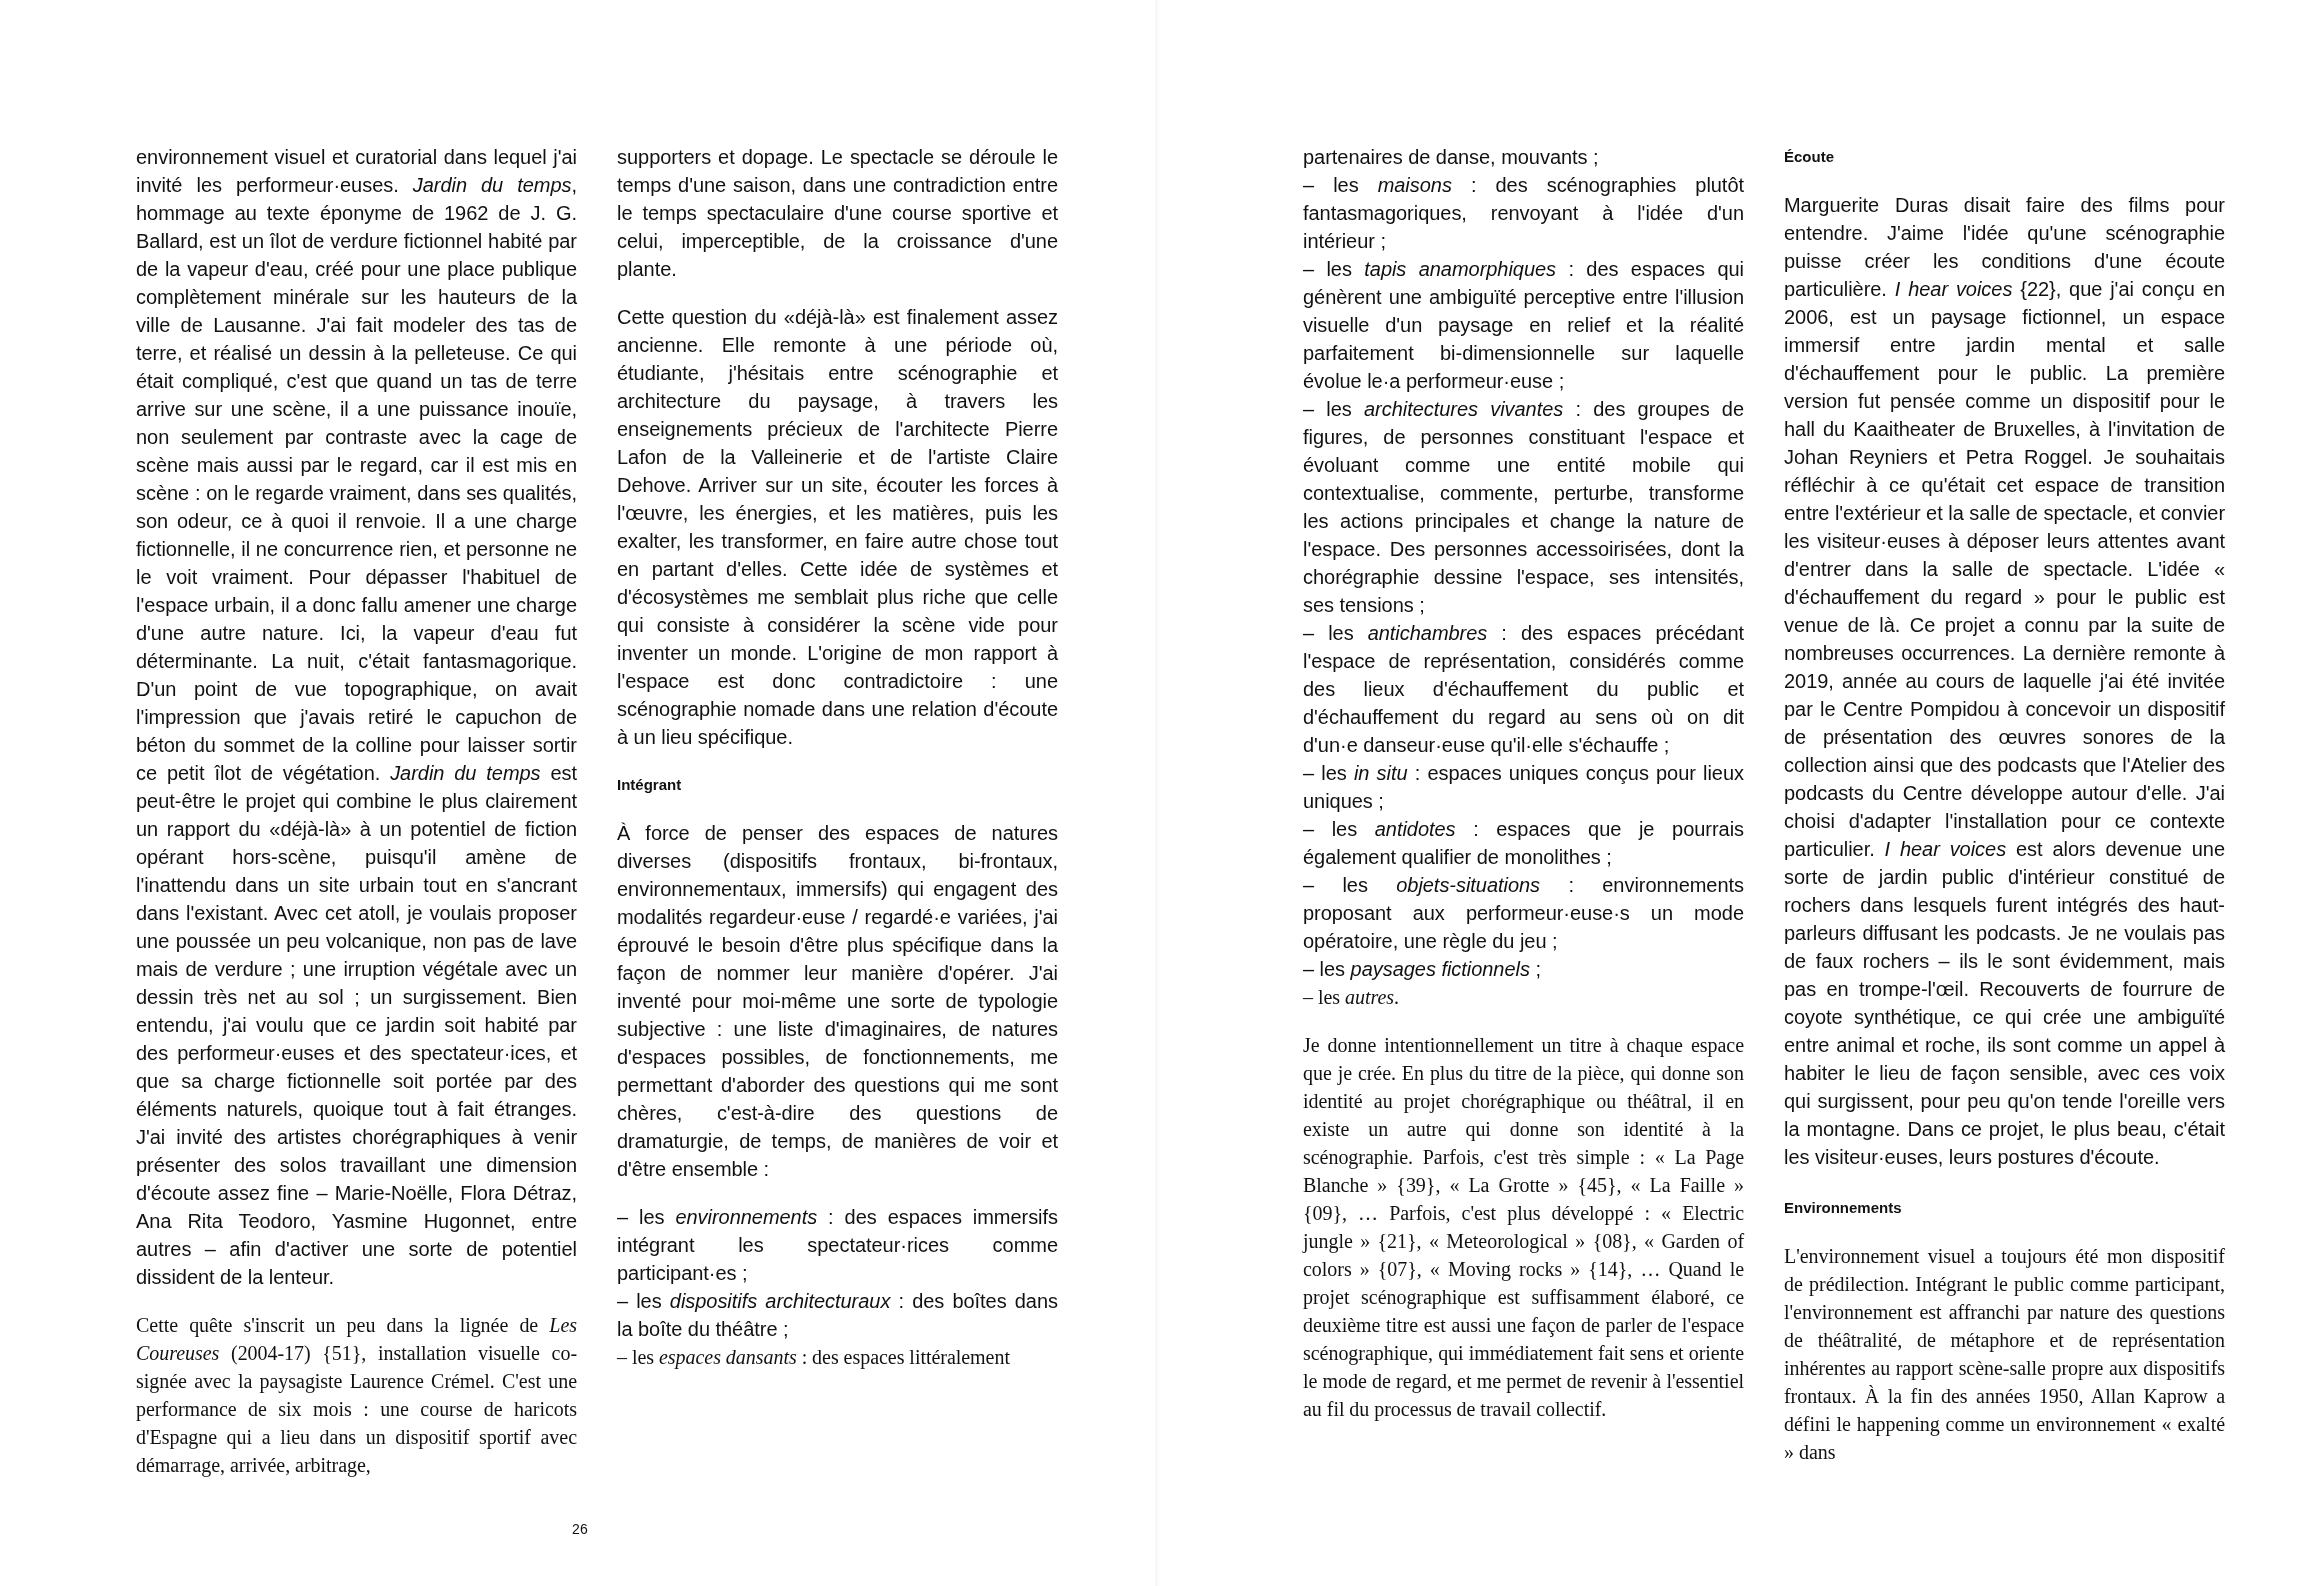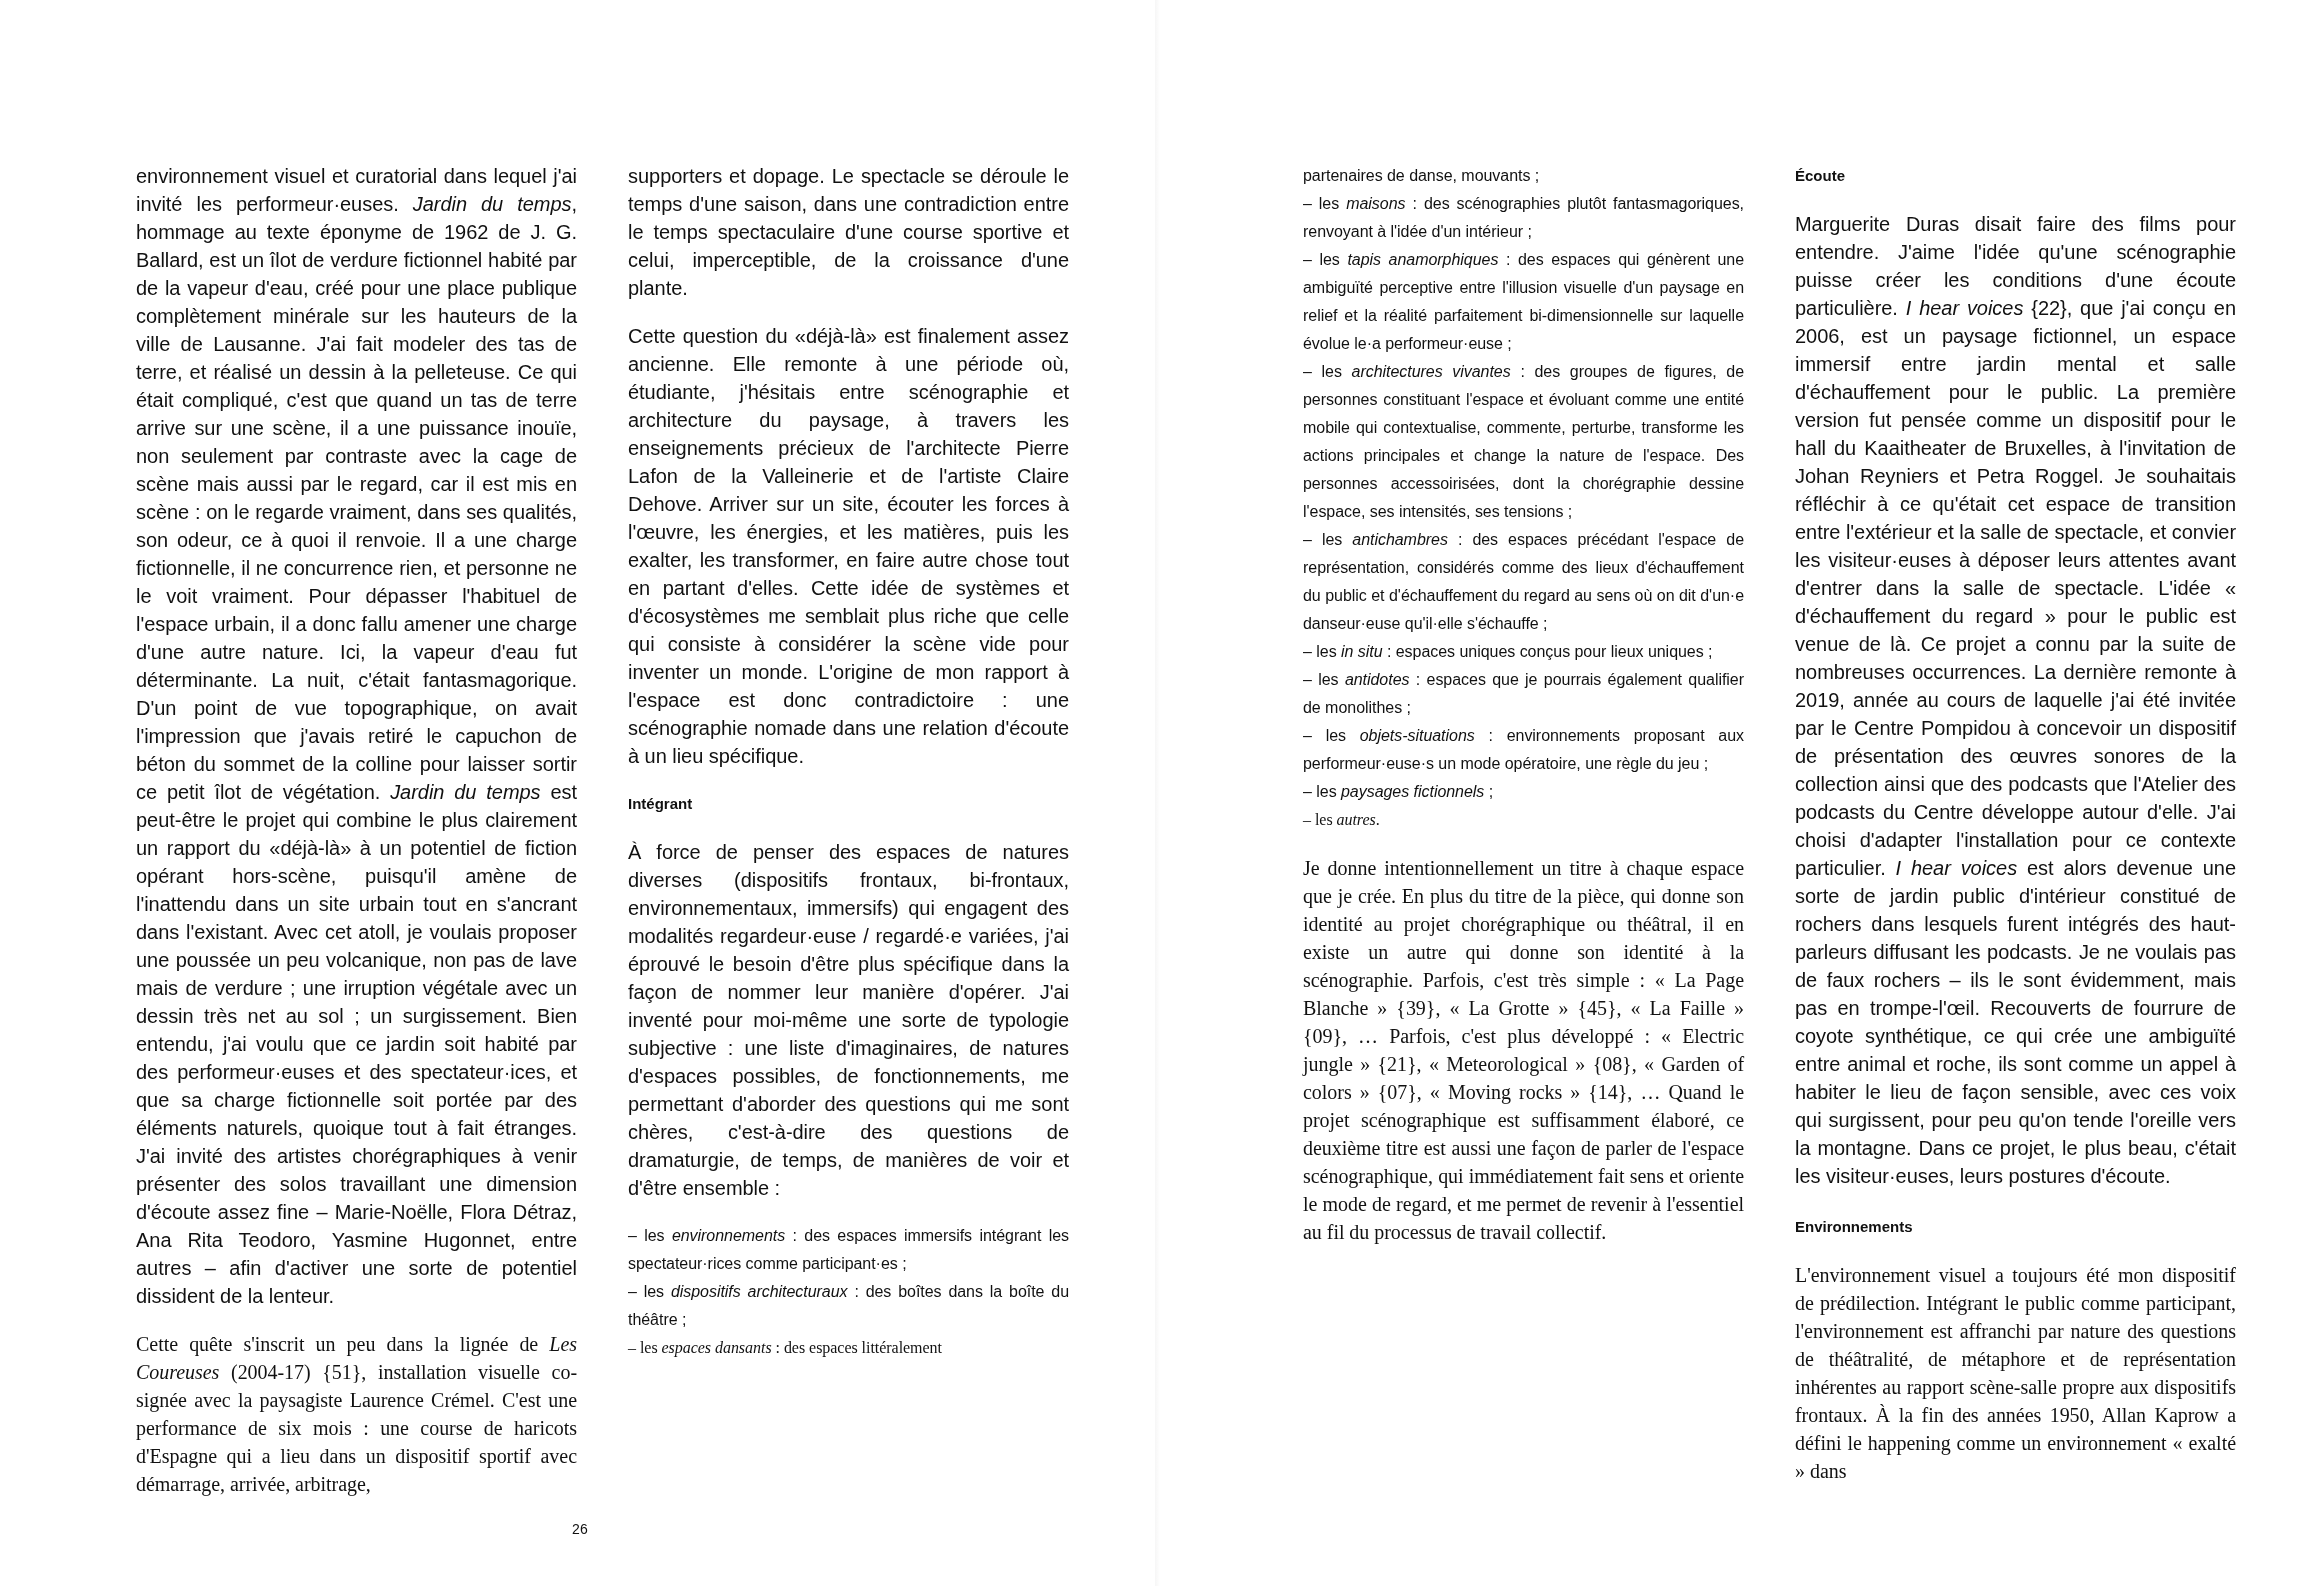--- a/index.html
+++ b/index.html
@@ -26,23 +26,23 @@
     top: 0;
     width: 1159px;
     height: 1586px;
     background: #ffffff;
   }
   .page-left { left: 0; }
   .page-right { left: 1159px; }
 
   .columns {
     position: absolute;
-    top: 162px;
+    top: 143px;
     display: flex;
-    gap: 51px;
+    gap: 40px;
   }
   .page-left .columns { left: 136px; width: 938px; }
   .page-right .columns { left: 144px; width: 936px; }
 
   .col {
     width: 441px;
   }
 
   p {
     margin: 0 0 20px 0;
@@ -59,21 +59,21 @@
     margin: 0 0 20px 0;
     font-size: 15px;
     line-height: 28px;
     font-weight: bold;
   }
   .heading.spaced-top {
     margin-top: 23px;
   }
   .list-line {
     margin: 0;
-    font-size: 16px;
+    font-size: 20px;
     line-height: 28px;
     text-align: justify;
     letter-spacing: -0.04px;
   }
   .list-block {
     margin: 0 0 20px 0;
   }
   em { font-style: italic; }
 
   .folio {

